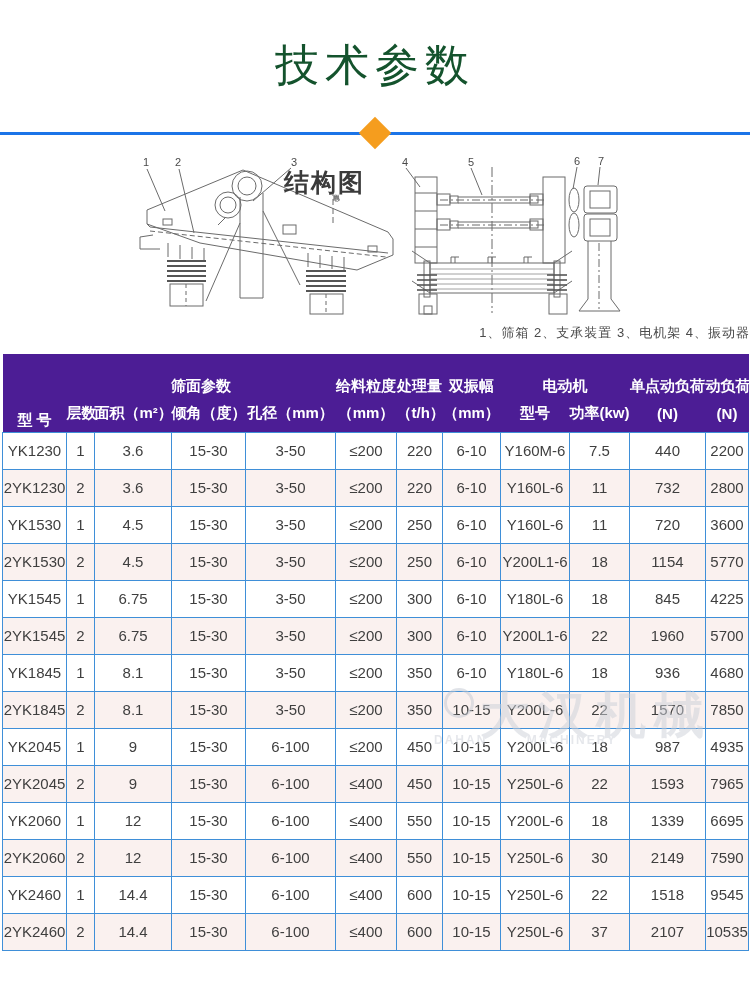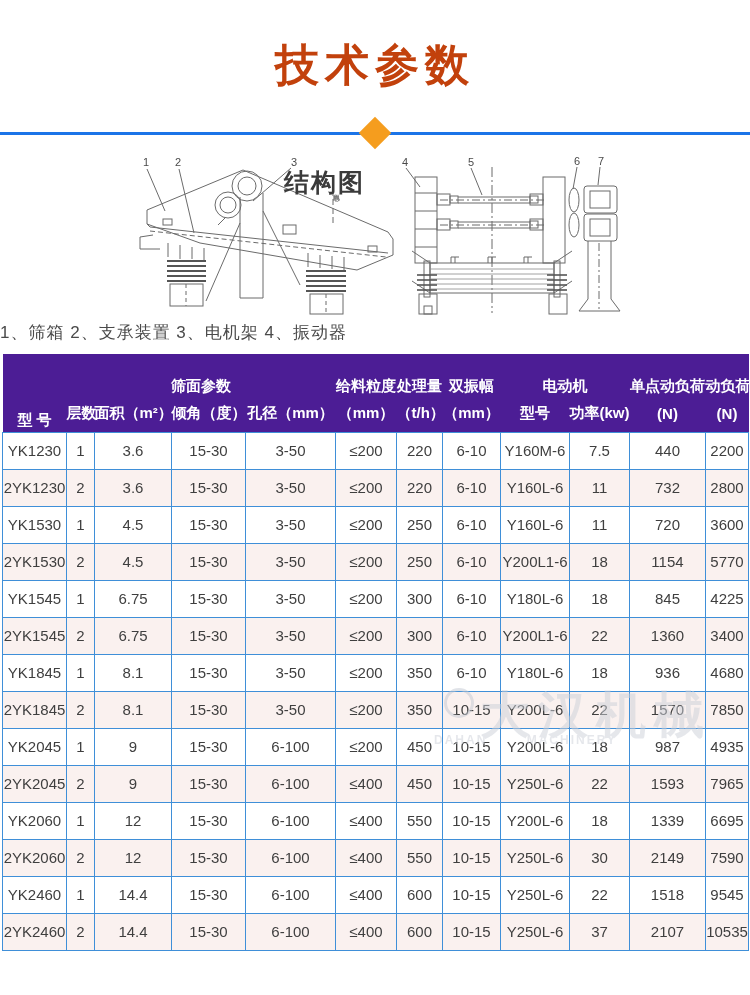--- a/index.html
+++ b/index.html
@@ -2,36 +2,36 @@
 <html><head>
 <meta charset="utf-8">
 <style>
   * { margin:0; padding:0; box-sizing:border-box; }
   html,body { width:750px; background:#ffffff; font-family:"Liberation Sans", sans-serif; }
   body { position:relative; width:750px; height:995px; overflow:hidden; }
 
   
   .title-wrap { padding-top:36px; text-align:center; }
   .page-title {
-    display:inline-block; font-size:44px; font-weight:bold; letter-spacing:6px;
-    color:#c2410c;
+    display:inline-block; font-size:44px; font-weight:normal; letter-spacing:6px;
+    color:#14532d;
   }
   .divider { position:relative; margin-top:22px; height:34px; }
   .divider .line {
     position:absolute; left:0; right:0; top:15px; height:3px; background:#1b74e8;
   }
   .divider .diamond {
     position:absolute; left:50%; top:16px; width:23px; height:23px;
     transform:translate(-50%,-50%) rotate(45deg); background:#f59d1e;
   }
 
   
   .diagram-wrap { margin-top:2px; }
   .diagram-svg { display:block; }
-  .diagram-caption { text-align:left; color:#4a4a4a; font-size:17px; line-height:23px; letter-spacing:1px; }
+  .diagram-caption { text-align:right; color:#4a4a4a; font-size:13px; line-height:23px; letter-spacing:1px; }
 
   
   .spec-table { width:746px; margin:10px 2px 0 2px; border-collapse:collapse; table-layout:fixed; }
   .spec-table thead th {
     background:#4c1d95; color:#ffffff; font-weight:bold; font-size:15px;
     border:0; white-space:nowrap; text-align:center; overflow:visible;
   }
   .spec-table thead tr.h1 th { height:44px; vertical-align:bottom; padding-bottom:2px; }
   .spec-table thead tr.h2 th { height:34px; vertical-align:middle; padding-bottom:3px; }
   .spec-table thead th.model-head { vertical-align:middle; text-align:center; }
@@ -327,22 +327,22 @@
         <td>2YK1545</td>
         <td>2</td>
         <td>6.75</td>
         <td>15-30</td>
         <td>3-50</td>
         <td>≤200</td>
         <td>300</td>
         <td>6-10</td>
         <td>Y200L1-6</td>
         <td>22</td>
-        <td>1360</td>
-        <td>3400</td>
+        <td>1960</td>
+        <td>5700</td>
       </tr>
       <tr>
         <td>YK1845</td>
         <td>1</td>
         <td>8.1</td>
         <td>15-30</td>
         <td>3-50</td>
         <td>≤200</td>
         <td>350</td>
         <td>6-10</td>

